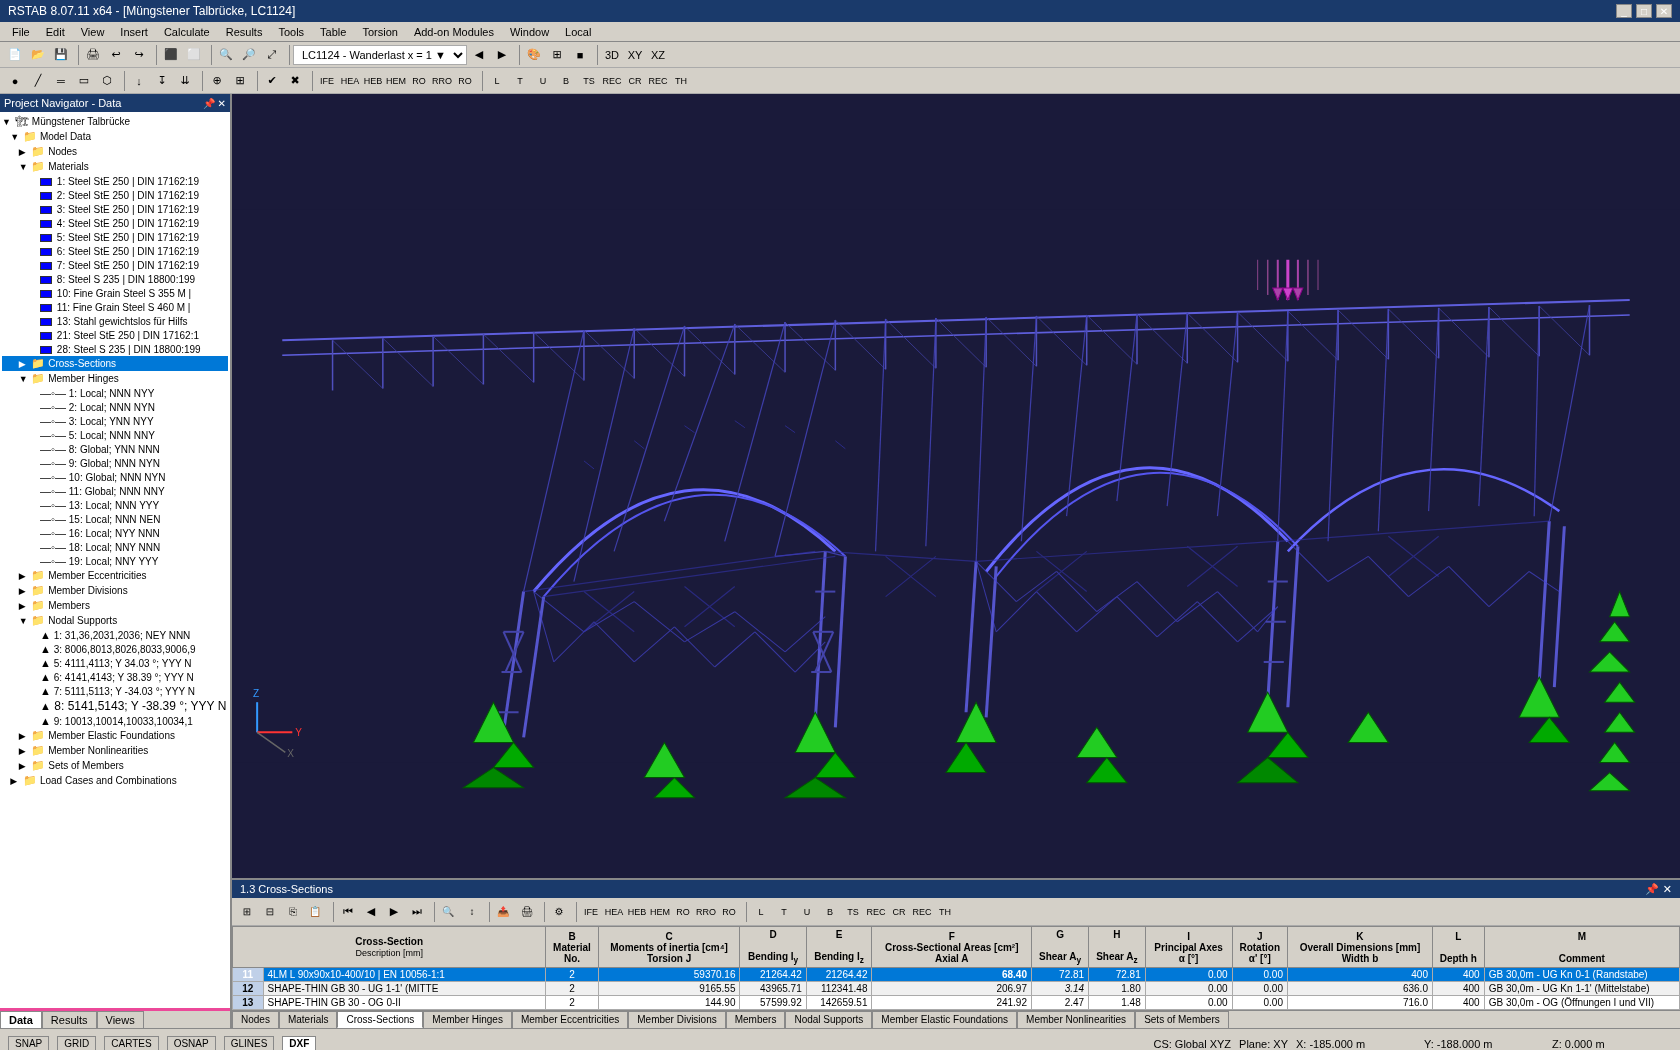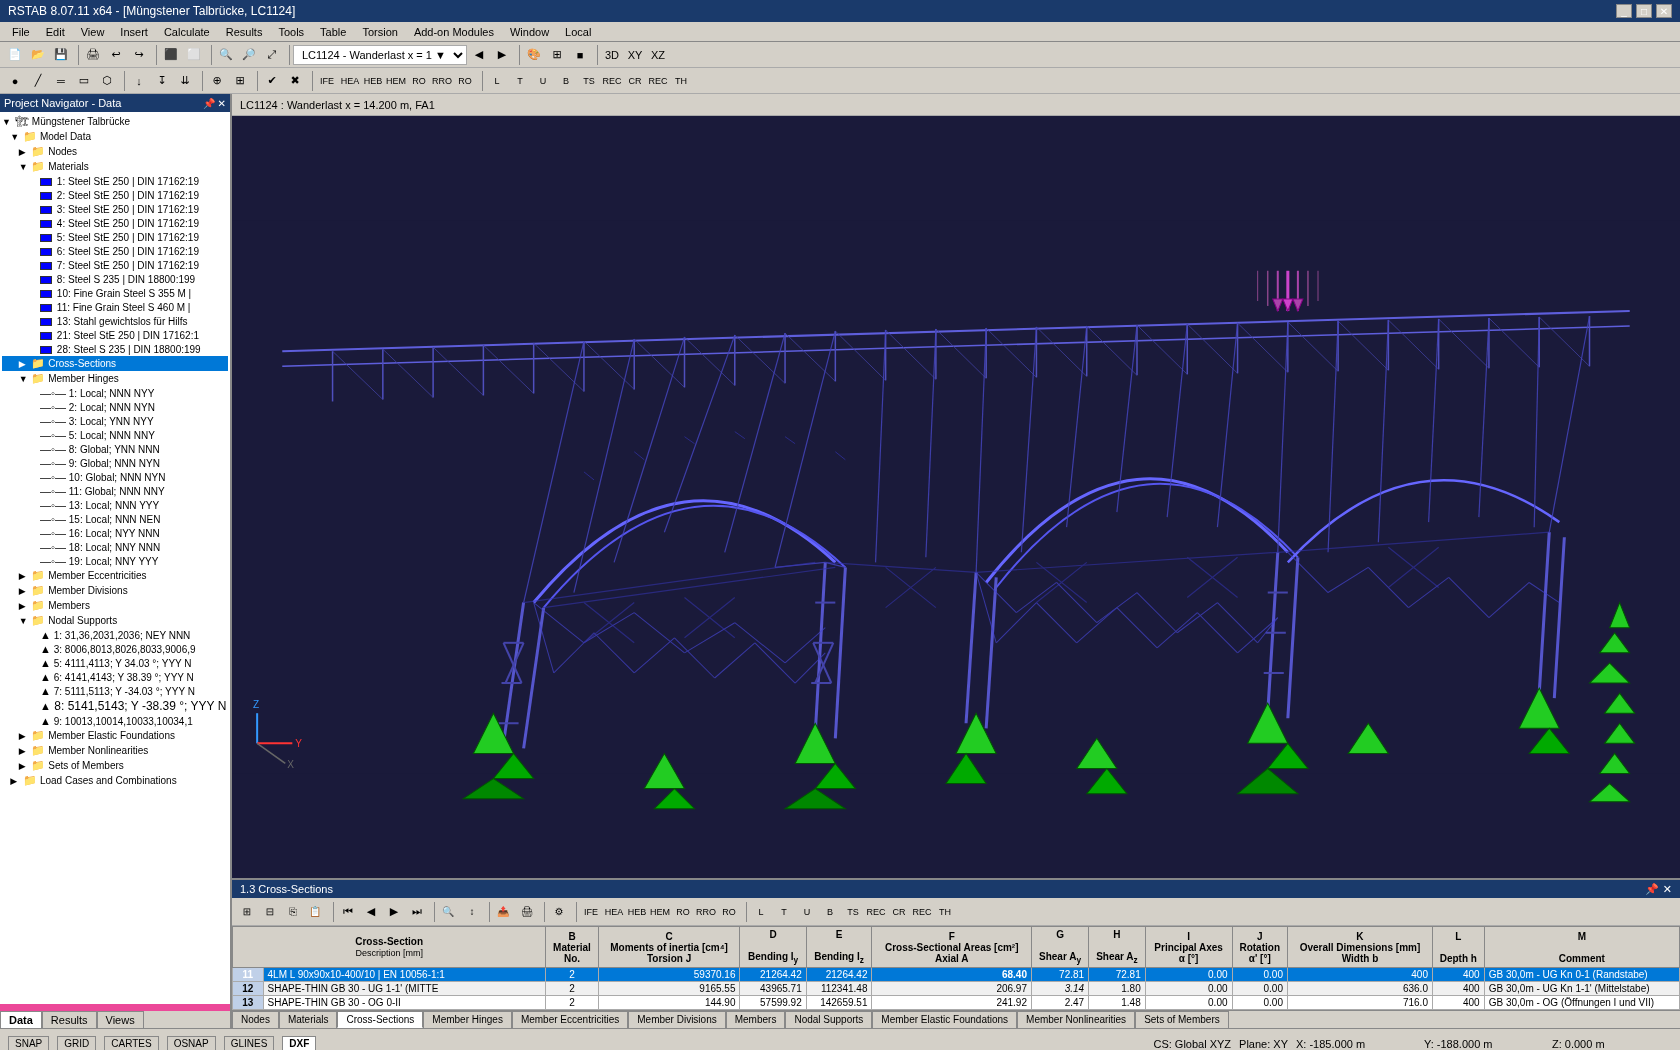--- a/index.html
+++ b/index.html
@@ -25,21 +25,21 @@
     
     #left-panel { width: 232px; min-width: 232px; background: #d4d0c8; border-right: 2px solid #888; display: flex; flex-direction: column; }
     #left-panel-header { background: #1a3a6b; color: #fff; height: 18px; display: flex; align-items: center; justify-content: space-between; padding: 0 4px; font-size: 11px; }
     #left-panel-header-controls { display: flex; gap: 2px; }
     #left-panel-header-controls span { font-size: 10px; cursor: pointer; color: #fff; }
     #tree-container { flex: 1; overflow-y: auto; overflow-x: hidden; background: #fff; padding: 2px; }
     .tree-item { display: flex; align-items: center; padding: 1px 0; cursor: pointer; white-space: nowrap; overflow: hidden; text-overflow: ellipsis; }
     .tree-item.selected { background: #0078d7; color: #fff; }
 
     
-    #left-bottom-tabs { display: flex; background: #d4d0c8; border-top: 7px solid #ec4899; }
+    #left-bottom-tabs { display: flex; background: #d4d0c8; border-top: 3px solid #ec4899; }
     .left-tab { padding: 2px 8px; font-size: 11px; cursor: pointer; background: #d4d0c8; border: 1px solid #888; border-bottom: none; }
     .left-tab.active { background: #fff; font-weight: bold; }
 
     
     #right-content { flex: 1; display: flex; flex-direction: column; background: #d4d0c8; }
 
     
     #info-bar { background: #d4d0c8; height: 22px; display: flex; align-items: center; padding: 0 8px; font-size: 11px; border-bottom: 1px solid #aaa; }
 
     
@@ -238,23 +238,20 @@
       </div>
 
     <div id="left-bottom-tabs">
       <div class="left-tab active">Data</div>
       <div class="left-tab">Results</div>
       <div class="left-tab">Views</div>
     </div>
   </div>
 
   <div id="right-content">
-    <div id="info-bar">
-      <span>LC1124 : Wanderlast x = 14.200 m, FA1</span>
-    </div>
 
     <div id="view-3d">
       <svg id="bridge-svg" viewBox="0 0 1440 550" preserveAspectRatio="xMidYMid meet">
 
         <rect width="1440" height="550" fill="#1a1a3a"></rect>
 
         <g stroke="#5555ff" stroke-width="1.5" fill="none" opacity="0.9">
 
           <line x1="50" y1="130" x2="1390" y2="90" stroke="#6666ee" stroke-width="2"></line>
           <line x1="50" y1="145" x2="1390" y2="105" stroke="#6666ee" stroke-width="1.5"></line>

